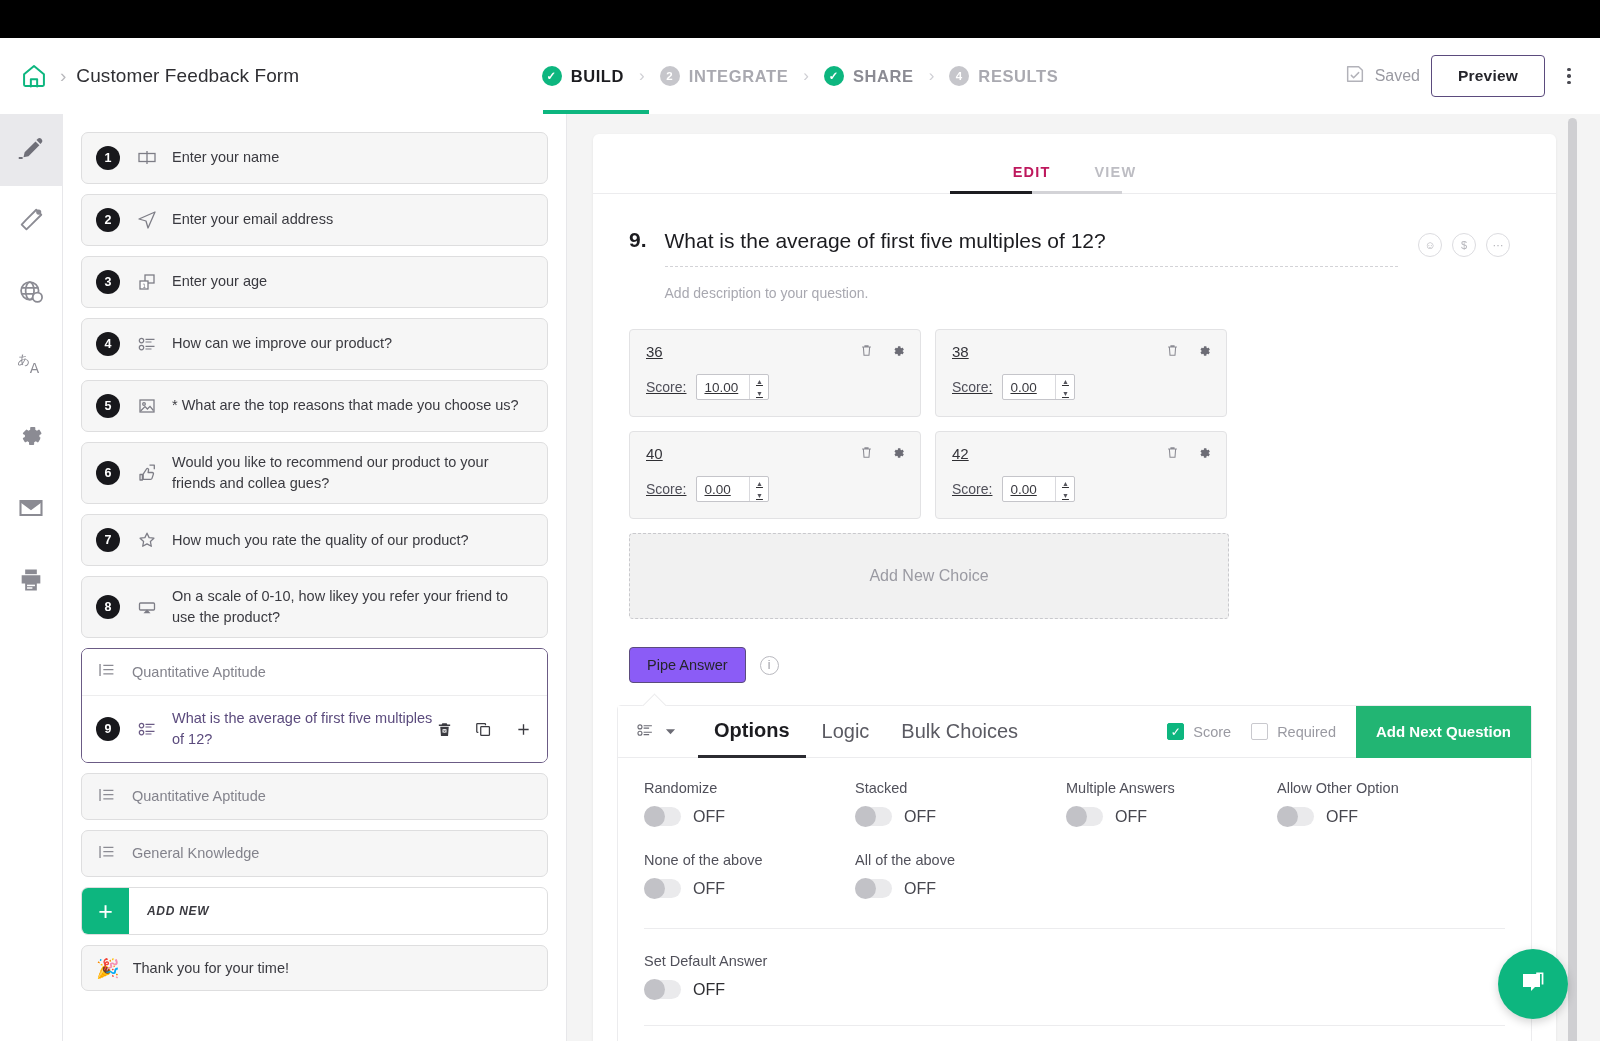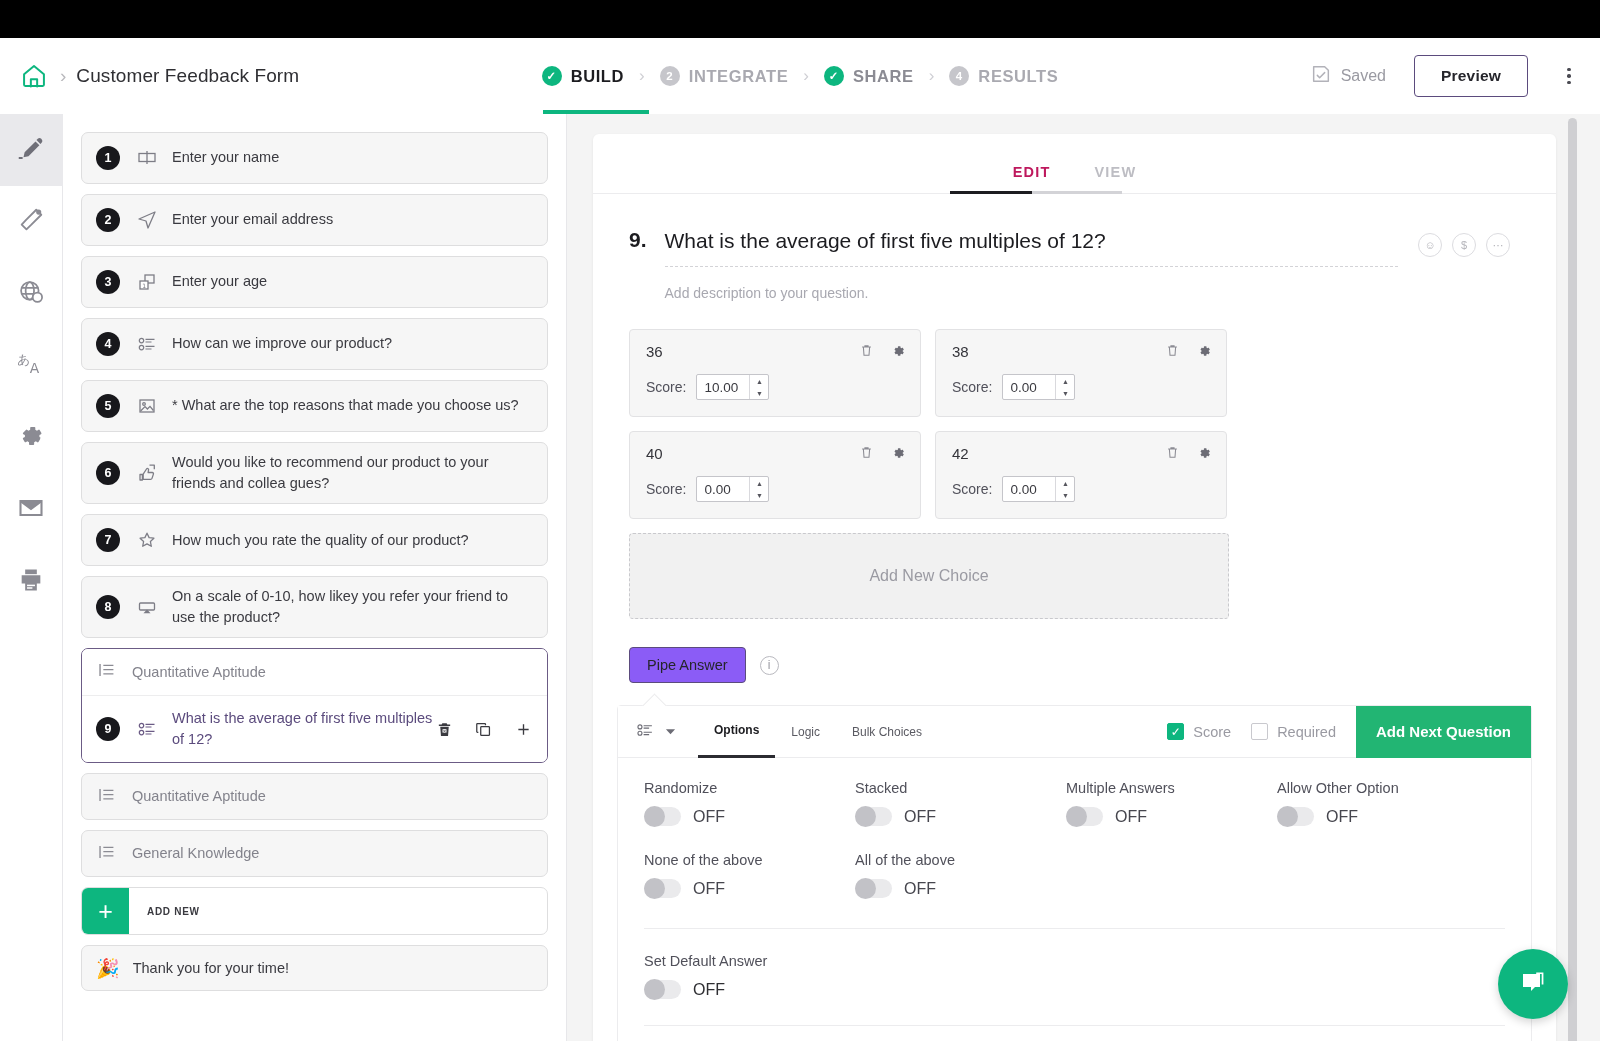--- a/index.html
+++ b/index.html
@@ -36,21 +36,21 @@
   .step.done .badge { background: #0db67f; }
   .step.todo .badge { background: #c6c6cb; }
   .step.current .label { color: #1c1c20; }
   .step.done .label { color: #8b8b93; }
   .step.todo .label { color: #a9a9b0; }
   .step-sep { color:#cfcfd4; font-size: 17px; margin: 0 15px; font-weight: 300; }
   .step-underline {
     position: absolute; bottom: 0; left: 0; height: 4px; background: #0db67f; width: 106px;
   }
 
-  .header-right { margin-left: auto; display: flex; align-items: center; gap: 28px; }
+  .header-right { margin-left: auto; display: flex; align-items: center; gap: 11px; }
   .saved { display:flex; align-items:center; gap:9px; color:#9a9aa2; font-size:16px; cursor:pointer;}
   .preview-btn {
     border: 1.5px solid #5b4b7d; border-radius: 4px; padding: 11px 26px; background:#fff;
     font-size: 15.5px; font-weight: 700; color:#25252b; cursor:pointer; letter-spacing:.2px;
   }
   .kebab { width: 26px; height: 34px; display:flex; flex-direction:column; align-items:center; justify-content:center; gap:3px; cursor:pointer;}
   .kebab i { width:3.5px; height:3.5px; border-radius:50%; background:#4a4a52; display:block; }
 
   
   .shell { display: flex; height: calc(1041px - 38px - 76px); }
@@ -90,21 +90,21 @@
   .selrow { display:flex; align-items:center; padding: 12px 14px; background:#fff; }
   .selrow .qtext { color:#5b4b7d; }
   .selrow .rowicons { margin-left:auto; display:flex; align-items:center; gap: 21px; }
   .selrow .rowicons span { cursor:pointer; display:flex; }
 
   .addnew {
     display:flex; align-items:center; border:1px solid #dededf; border-radius:7px; overflow:hidden;
     height:48px; background:#fff; margin-bottom:10px; cursor:pointer;
   }
   .addnew .plusbox { width:47px; height:48px; background:#0db67f; color:#fff; font-size:25px; display:flex;align-items:center;justify-content:center;font-weight:300;}
-  .addnew .lbl { font-size:10px; font-weight:700; letter-spacing:.7px; color:#3a3a40; margin-left:18px;}
+  .addnew .lbl { font-size:12px; font-weight:700; letter-spacing:.7px; color:#3a3a40; margin-left:18px;font-style:italic;}
 
   .thanks { background:#f6f6f6; border:1px solid #dededf; border-radius:7px; height:46px; display:flex; align-items:center; padding:0 14px; cursor:pointer;}
   .thanks .qtext{ margin-left:13px; color:#3a3a40;}
 
   
   .editorwrap { flex: 1; position: relative; background:#f4f4f4; padding: 20px 44px 0 26px; overflow:hidden;}
   .editor {
     background:#fff; border-radius:6px; min-height: 880px; padding: 0 0 0 0;
     box-shadow: 0 1px 3px rgba(0,0,0,.07);
   }
@@ -123,21 +123,21 @@
   .qtitle {
     font-size:21px; color:#1c1c20; padding-bottom:12px; flex:1;
     border-bottom: 1.5px dashed #d3d3d7; line-height:1.25;
   }
   .qhead-icons { display:flex; gap:10px; margin-left:20px; padding-top:5px;}
   .cicon { width:24px;height:24px;border-radius:50%;border:1px solid #dcdce0; display:flex;align-items:center;justify-content:center; color:#b4b4ba; font-size:11px; cursor:pointer;}
   .qdesc { font-size:14px; color:#a8a8b0; padding-top:18px; cursor:text;}
 
   .choices { padding: 28px 44px 0 36px; display:flex; flex-wrap:wrap; gap: 14px; }
   .choice {
-    width: 292px; background:#f6f6f6; border:1px solid #e2e2e4; border-radius:4px; padding: 13px 14px 16px 16px;
+    width: 292px; background:#f6f6f6; border:1px solid #e2e2e4; border-radius:4px; padding: 13px 14px 16px 16px; text-decoration: underline;
   }
   .choice .top { display:flex; align-items:flex-start; }
   .choice .ctext { font-size:15px; color:#34343a; flex:1; }
   .choice .cicons { display:flex; gap:16px; }
   .choice .cicons span { cursor:pointer; display:flex; }
   .choice .scorerow { display:flex; align-items:center; margin-top:14px; }
   .choice .scorelbl { font-size:14px; color:#50505a; margin-right:10px; }
   .spin { display:flex; border:1px solid #c5c5ca; background:#fff; border-radius:2px; height:26px; align-items:stretch; }
   .spin input { border:none; outline:none; width: 52px; font-size:13.5px; color:#3a3a40; padding-left:7px; font-family:inherit; background:transparent;}
   .spin .arrows { width:19px; border-left:1px solid #d9d9dd; display:flex; flex-direction:column; }
@@ -148,21 +148,21 @@
   }
 
   .pipewrap { padding: 28px 0 0 36px; display:flex; align-items:center; gap:14px; }
   .pipe-btn { border:1.5px solid #5b4b7d; border-radius:4px; padding:9px 17px; background:#8b5cf6; font-size:14.5px; color:#25252b; cursor:pointer;}
   .info-i { width:19px;height:19px;border-radius:50%;border:1.3px solid #b9b9bf;color:#9a9aa2;font-size:12px;display:flex;align-items:center;justify-content:center; cursor:pointer;}
 
   .optpanel { margin: 22px 24px 0 24px; border:1px solid #ececee; border-radius:4px; position:relative; }
   .optpanel .caret { position:absolute; top:-9px; left:28px; width:17px;height:17px;background:#fff;border-left:1px solid #ececee;border-top:1px solid #ececee; transform:rotate(45deg);}
   .opttabs { display:flex; align-items:center; height:52px; padding-left:16px; border-bottom:1px solid #ececee; position:relative; background:#fff;}
   .opttype { display:flex; align-items:center; gap:9px; margin-right:22px; cursor:pointer;}
-  .opttabs .ot { font-size:12px; padding: 0 16px; height:52px; display:flex; align-items:center; cursor:pointer; color:#5a5a62;}
+  .opttabs .ot { font-size:20px; padding: 0 16px; height:52px; display:flex; align-items:center; cursor:pointer; color:#5a5a62;}
   .opttabs .ot.sel { font-weight:700; color:#1c1c20; border-bottom:3px solid #2b2b31;}
   .opttabs .right { margin-left:auto; display:flex; align-items:center; height:52px;}
   .chkwrap { display:flex; align-items:center; gap:9px; margin-right:20px; cursor:pointer; }
   .chk { width:17px;height:17px;border:1.5px solid #c9c9ce; border-radius:2px; background:#fff; display:flex;align-items:center;justify-content:center;}
   .chk.on { background:#0db67f; border-color:#0db67f; color:#fff; font-size:12px; }
   .chkwrap .cl { font-size:14.5px; color:#9a9aa2; }
   .addnextq { background:#22b573; color:#fff; font-size:15px; font-weight:700; padding:0 20px; height:52px; display:flex;align-items:center; cursor:pointer;}
 
   .optbody { padding: 22px 0 0 0; background:#fff; }
   .togglegrid { display:flex; flex-wrap:wrap; padding: 0 26px; }

